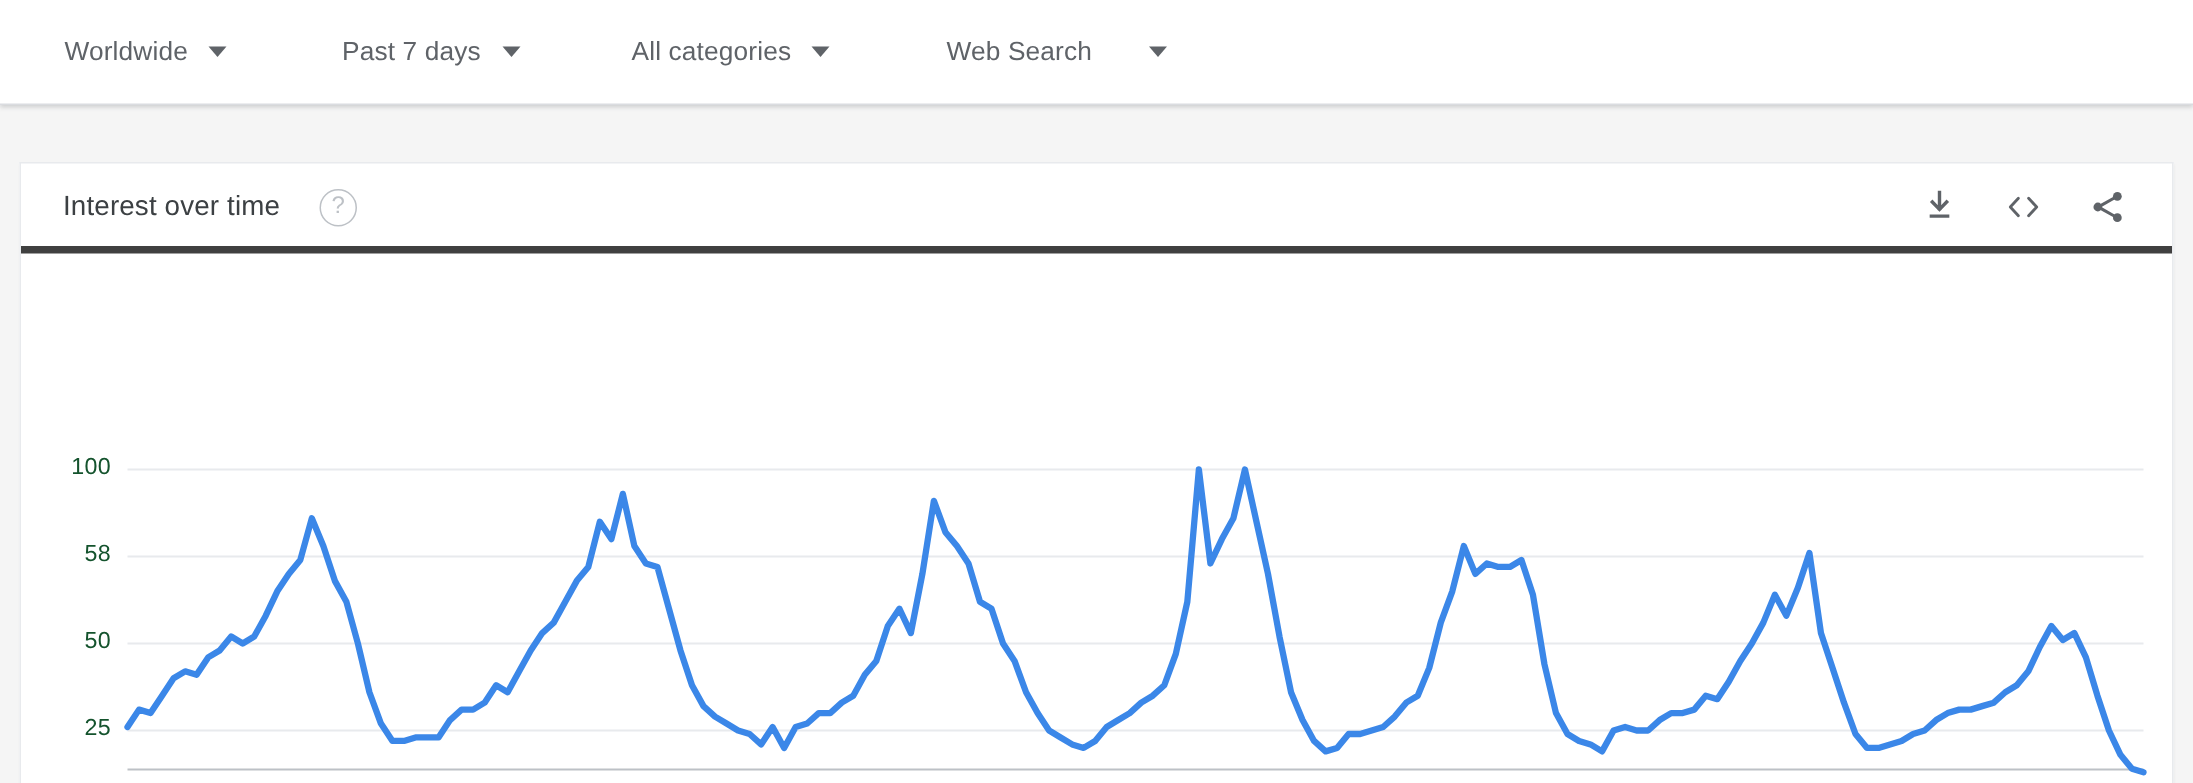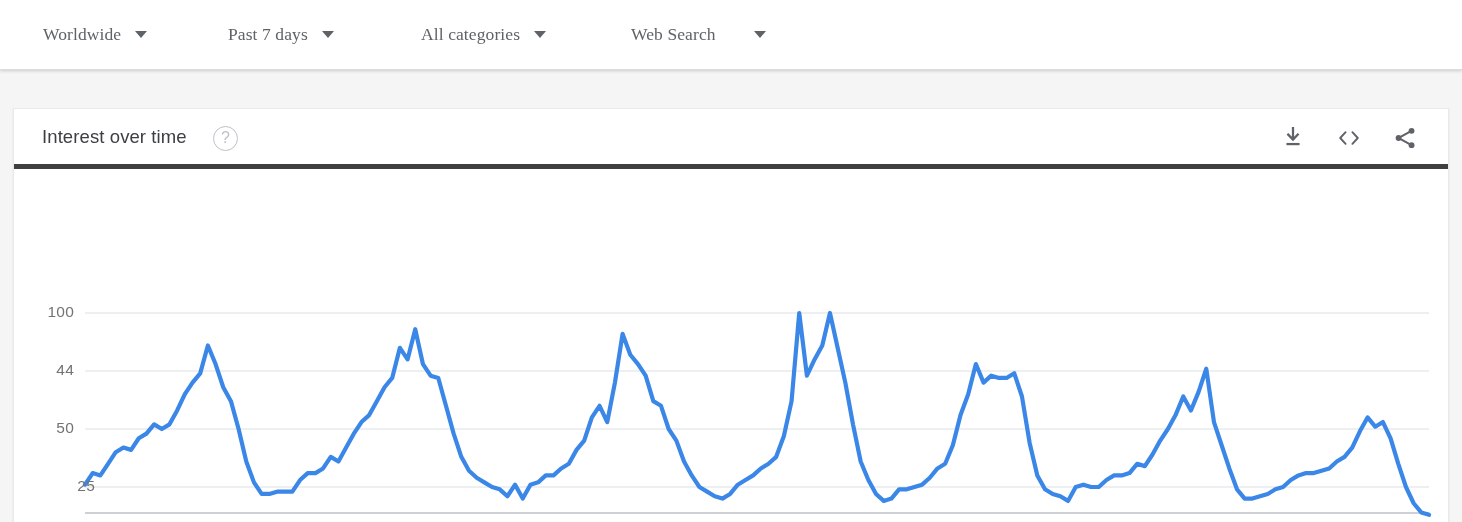--- a/index.html
+++ b/index.html
@@ -30,21 +30,20 @@
     border-bottom: 1px solid #dadce0;
     box-shadow: 0 1px 3px rgba(60,64,67,.22);
     z-index: 3;
   }
   .filter {
     display: flex;
     align-items: center;
     cursor: pointer;
     height: 48px;
     user-select: none;
-    font-family: Liberation Serif, serif;
   }
   .filter-label {
     font-size: 17.5px;
     color: #5f6368;
     letter-spacing: .1px;
     white-space: nowrap;
   }
   .caret {
     width: 0; height: 0;
     border-left: 6px solid transparent;
@@ -137,21 +136,21 @@
     width: 100%;
     height: 353px;
   }
   .chart-svg {
     position: absolute;
     left: 0; top: 0;
   }
   .ylabel {
     position: absolute;
     font-size: 15.5px;
-    color: #737373;
+    color: #14532d;
     text-align: right;
     width: 60px;
     letter-spacing: .2px;
   }
 </style>
 </head>
 <body>
 
 <div class="filter-bar">
 
@@ -218,21 +217,21 @@
   <div class="chart-area">
     <svg class="chart-svg" id="chart-svg" width="1436" height="353">
         <line x1="71" x2="1415" y1="318" y2="318" stroke="#e8eaed" stroke-width="1.4"></line>
         <line x1="71" x2="1415" y1="260" y2="260" stroke="#e8eaed" stroke-width="1.4"></line>
         <line x1="71" x2="1415" y1="202" y2="202" stroke="#e8eaed" stroke-width="1.4"></line>
         <line x1="71" x2="1415" y1="144" y2="144" stroke="#e8eaed" stroke-width="1.4"></line>
         <line x1="71" x2="1415" y1="344" y2="344" stroke="#bdc1c6" stroke-width="1.4"></line>
         <polyline points="71.00,315.68 78.68,304.08 86.36,306.40 94.04,294.80 101.72,283.20 109.40,278.56 117.08,280.88 124.76,269.28 132.44,264.64 140.12,255.36 147.80,260.00 155.48,255.36 163.16,241.44 170.84,225.20 178.52,213.60 186.20,204.32 193.88,176.48 201.56,195.04 209.24,218.24 216.92,232.16 224.60,260.00 232.28,292.48 239.96,313.36 247.64,324.96 255.32,324.96 263.00,322.64 270.68,322.64 278.36,322.64 286.04,311.04 293.72,304.08 301.40,304.08 309.08,299.44 316.76,287.84 324.44,292.48 332.12,278.56 339.80,264.64 347.48,253.04 355.16,246.08 362.84,232.16 370.52,218.24 378.20,208.96 385.88,178.80 393.56,190.40 401.24,160.24 408.92,195.04 416.60,206.64 424.28,208.96 431.96,236.80 439.64,264.64 447.32,287.84 455.00,301.76 462.68,308.72 470.36,313.36 478.04,318.00 485.72,320.32 493.40,327.28 501.08,315.68 508.76,329.60 516.44,315.68 524.12,313.36 531.80,306.40 539.48,306.40 547.16,299.44 554.84,294.80 562.52,280.88 570.20,271.60 577.88,248.40 585.56,236.80 593.24,253.04 600.92,213.60 608.60,164.88 616.28,185.76 623.96,195.04 631.64,206.64 639.32,232.16 647.00,236.80 654.68,260.00 662.36,271.60 670.04,292.48 677.72,306.40 685.40,318.00 693.08,322.64 700.76,327.28 708.44,329.60 716.12,324.96 723.80,315.68 731.48,311.04 739.16,306.40 746.84,299.44 754.52,294.80 762.20,287.84 769.88,266.96 777.56,232.16 785.24,144.00 792.92,206.64 800.60,190.40 808.28,176.48 815.96,144.00 823.64,178.80 831.32,213.60 839.00,255.36 846.68,292.48 854.36,311.04 862.04,324.96 869.72,331.92 877.40,329.60 885.08,320.32 892.76,320.32 900.44,318.00 908.12,315.68 915.80,308.72 923.48,299.44 931.16,294.80 938.84,276.24 946.52,246.08 954.20,225.20 961.88,195.04 969.56,213.60 977.24,206.64 984.92,208.96 992.60,208.96 1000.28,204.32 1007.96,227.52 1015.64,273.92 1023.32,306.40 1031.00,320.32 1038.68,324.96 1046.36,327.28 1054.04,331.92 1061.72,318.00 1069.40,315.68 1077.08,318.00 1084.76,318.00 1092.44,311.04 1100.12,306.40 1107.80,306.40 1115.48,304.08 1123.16,294.80 1130.84,297.12 1138.52,285.52 1146.20,271.60 1153.88,260.00 1161.56,246.08 1169.24,227.52 1176.92,241.44 1184.60,222.88 1192.28,199.68 1199.96,253.04 1207.64,276.24 1215.32,299.44 1223.00,320.32 1230.68,329.60 1238.36,329.60 1246.04,327.28 1253.72,324.96 1261.40,320.32 1269.08,318.00 1276.76,311.04 1284.44,306.40 1292.12,304.08 1299.80,304.08 1307.48,301.76 1315.16,299.44 1322.84,292.48 1330.52,287.84 1338.20,278.56 1345.88,262.32 1353.56,248.40 1361.24,257.68 1368.92,253.04 1376.60,269.28 1384.28,294.80 1391.96,318.00 1399.64,334.24 1407.32,343.52 1415.00,345.84" fill="none" stroke="#3b87e8" stroke-width="4.2" stroke-linejoin="round" stroke-linecap="round"></polyline>
       </svg>
     <div id="y-labels">
-        <div class="ylabel" style="left: 0px; top: 308px; margin-left: 21px;">25</div>
+        <div class="ylabel" style="left: 0px; top: 308px;">25</div>
         <div class="ylabel" style="left: 0px; top: 250px;">50</div>
-        <div class="ylabel" style="left: 0px; top: 192px;">44</div>
+        <div class="ylabel" style="left: 0px; top: 192px;">58</div>
         <div class="ylabel" style="left: 0px; top: 134px;">100</div>
       </div>
 
   </div>
 
 </div>
 
 </body></html>

